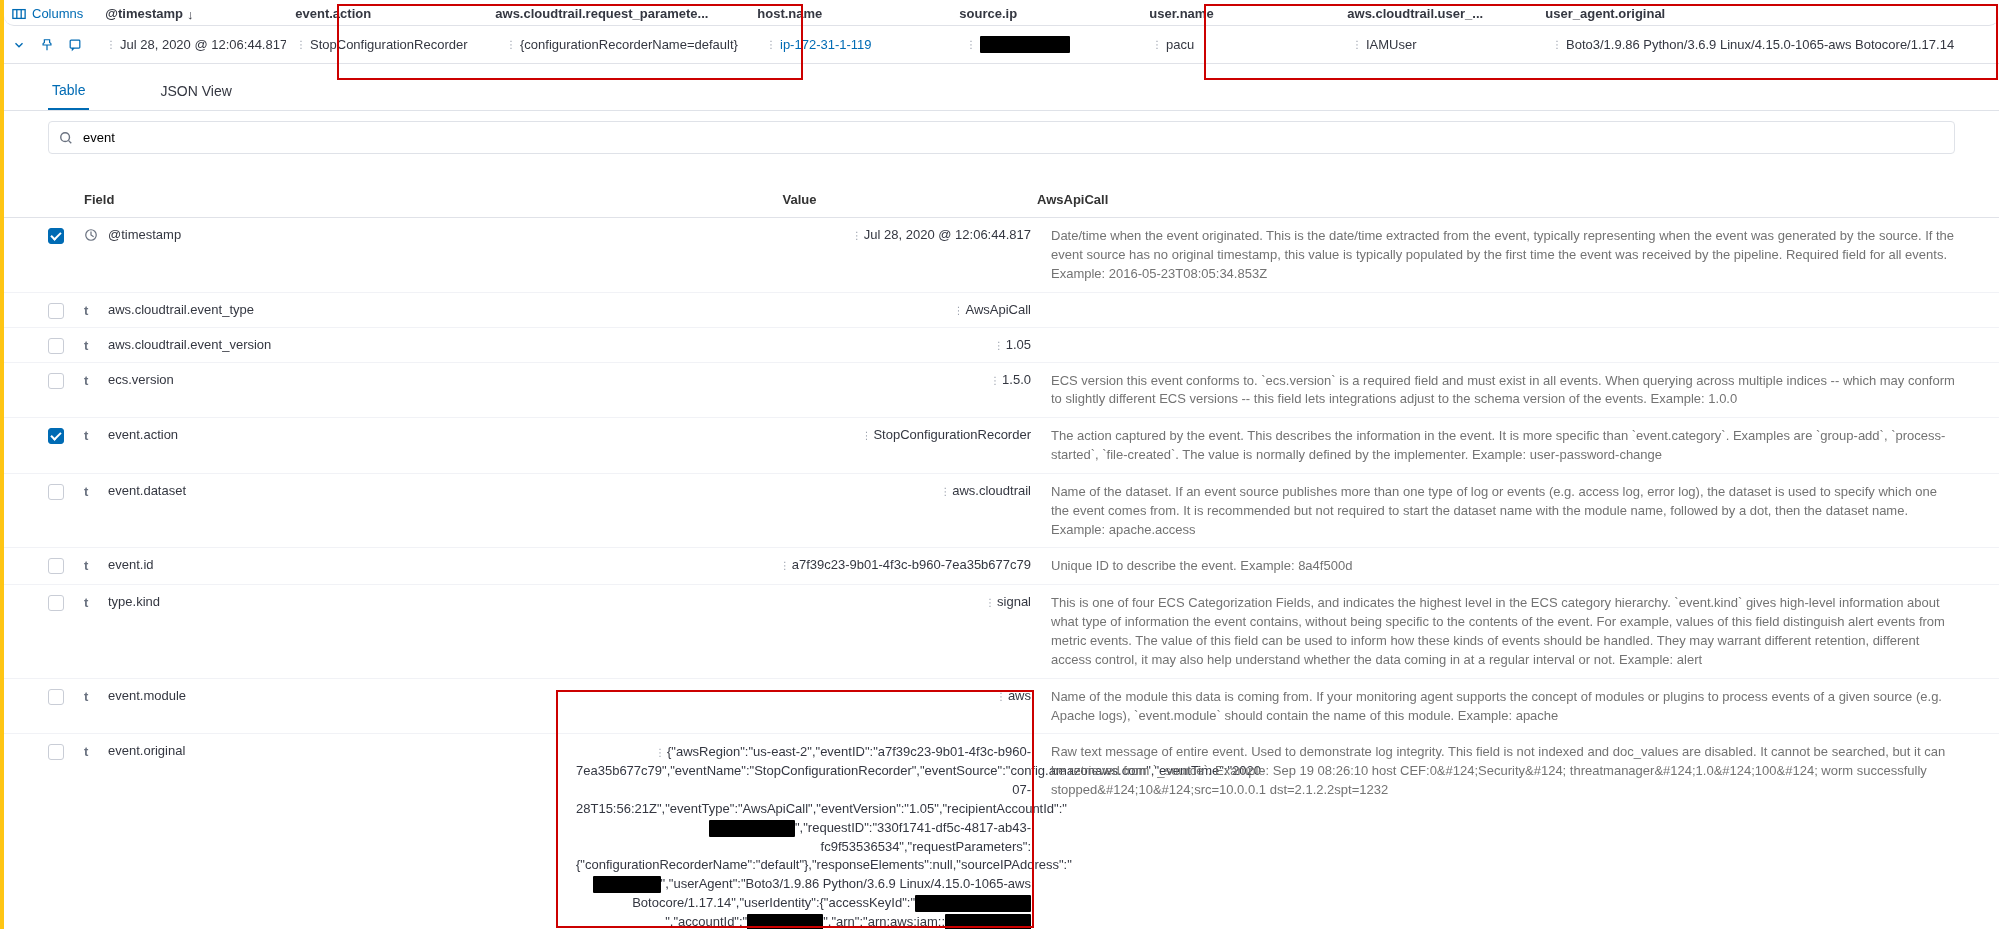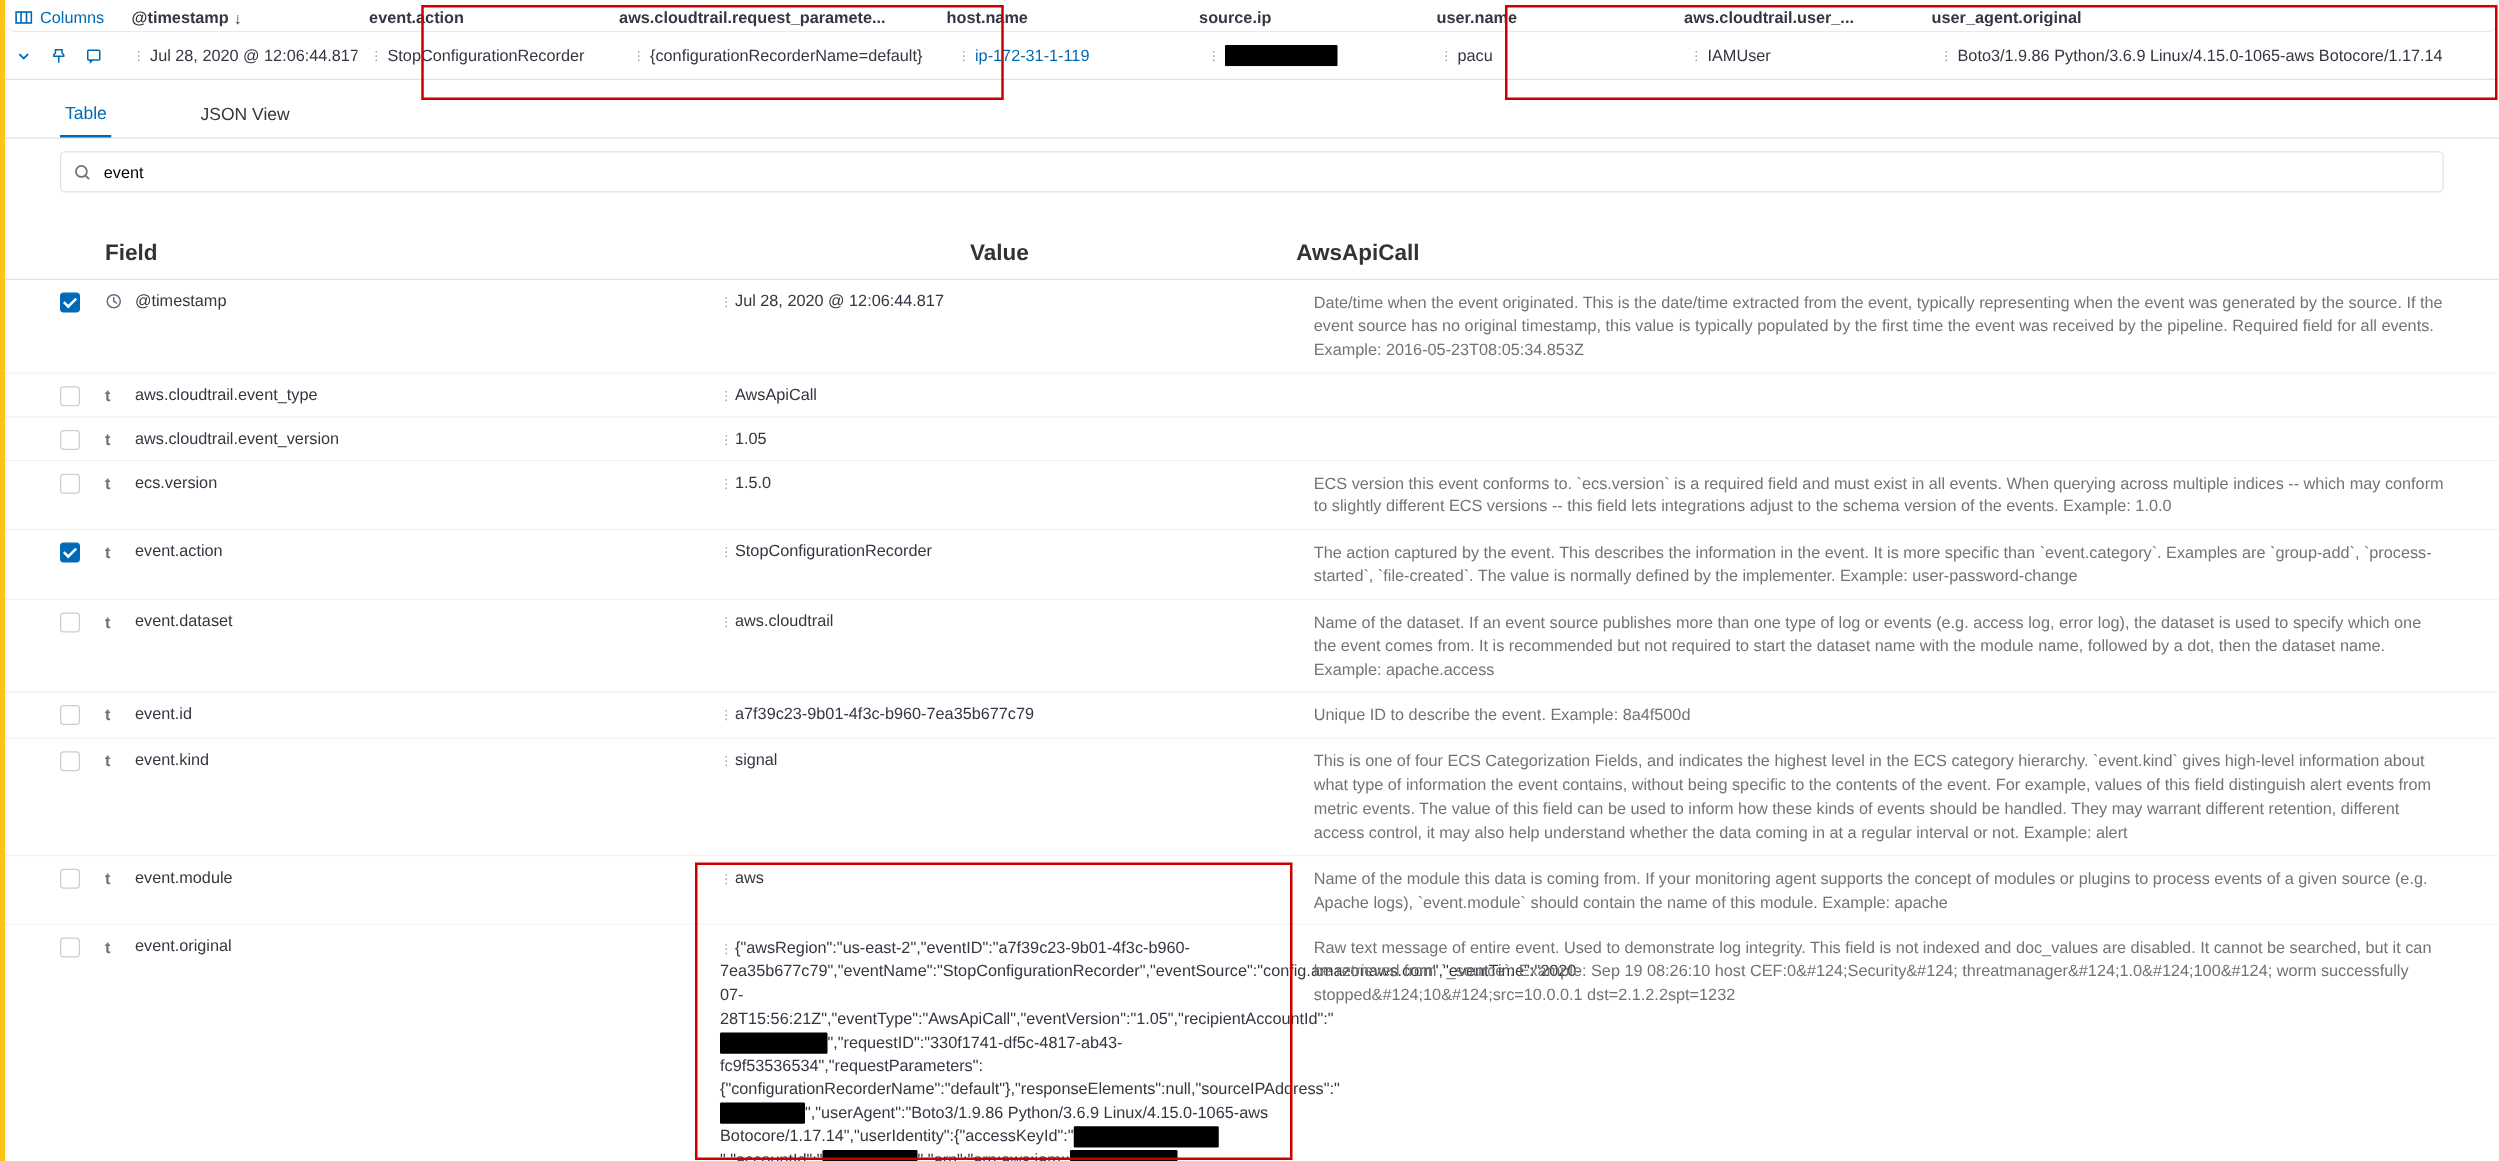--- a/index.html
+++ b/index.html
@@ -35,31 +35,31 @@
 .cell.ua { width: 530px; }
 .host-link { color: #006bb4; text-decoration: none; }
 .redacted { background: #000; display: inline-block; height: 17px; border-radius: 1px; }
 .grip { color: #9aa0ac; font-size: 10px; margin-right: 4px; }
 .tabs { display: flex; padding: 0 44px; border-bottom: 1px solid #dfe2e8; margin-top: 6px; gap: 39px; }
 .tab { padding: 12px 4px 10px 4px; margin-right: 28px; font-size: 14px; color: #343741; border: none; background: none; cursor: pointer; }
 .tab.active { color: #006bb4; border-bottom: 2px solid #006bb4; }
 .search { display: flex; align-items: center; margin: 10px 44px 24px 44px; border: 1px solid #dfe2e8; border-radius: 4px; padding: 8px 10px; }
 .search svg { width: 14px; height: 14px; margin-right: 10px; color: #6a7280; }
 .search input { border: none; outline: none; font-size: 13px; flex: 1; }
-.details-header { display: flex; padding: 14px 44px 10px 80px; border-bottom: 1px solid #e0e2e8; font-size: 18px; font-weight: 600; color: #333; }
+.details-header { display: flex; padding: 14px 44px 10px 80px; border-bottom: 1px solid #e0e2e8; font-size: 13px; font-weight: 600; color: #333; }
 .dh-field { width: 478px; }
 .dh-value { width: 475px; text-align: center; }
 .dh-desc { flex: 1; }
 .field-row { display: flex; align-items: flex-start; padding: 8px 44px 8px 44px; border-bottom: 1px solid #f1f2f6; font-size: 13px; }
 .checkbox { width: 16px; height: 16px; border: 1px solid #c9cdd6; border-radius: 3px; flex-shrink: 0; margin-right: 20px; margin-top: 2px; cursor: pointer; }
 .checkbox.checked { background: #006bb4; border-color: #006bb4; position: relative; }
 .checkbox.checked::after { content: ""; position: absolute; left: 4px; top: 1px; width: 4px; height: 8px; border: solid #fff; border-width: 0 2px 2px 0; transform: rotate(45deg); }
 .type-icon { width: 14px; flex-shrink: 0; margin-right: 10px; margin-top: 2px; color: #6a7280; }
 .field-name { width: 468px; flex-shrink: 0; padding-top: 1px; }
-.field-value { width: 475px; flex-shrink: 0; padding-top: 1px; padding-right: 20px; }
+.field-value { width: 475px; flex-shrink: 0; padding-top: 1px; padding-right: 20px; text-align: right; }
 .field-value .grip { margin-right: 2px; }
 .field-desc { flex: 1; color: #737373; line-height: 1.45; padding-top: 1px; }
 .event-original { line-height: 1.45; }
 .sort-arrow { display: inline-block; transform: translateY(1px); }
 </style>
 </head>
 <body>
 
 <div class="header-row">
   <button class="columns-btn">
@@ -203,21 +203,21 @@
     <div class="field-row">
       <div class="checkbox"></div>
       <div class="type-icon"><b>t</b></div>
       <div class="field-name">event.id</div>
       <div class="field-value"><span class="grip">⋮</span><span>a7f39c23-9b01-4f3c-b960-7ea35b677c79</span></div>
       <div class="field-desc">Unique ID to describe the event. Example: 8a4f500d</div>
     </div>
     <div class="field-row">
       <div class="checkbox"></div>
       <div class="type-icon"><b>t</b></div>
-      <div class="field-name">event.kind</div>
+      <div class="field-name">type.kind</div>
       <div class="field-value"><span class="grip">⋮</span><span>signal</span></div>
       <div class="field-desc">This is one of four ECS Categorization Fields, and indicates the highest level in the ECS category hierarchy. `event.kind` gives high-level information about what type of information the event contains, without being specific to the contents of the event. For example, values of this field distinguish alert events from metric events. The value of this field can be used to inform how these kinds of events should be handled. They may warrant different retention, different access control, it may also help understand whether the data coming in at a regular interval or not. Example: alert</div>
     </div>
     <div class="field-row">
       <div class="checkbox"></div>
       <div class="type-icon"><b>t</b></div>
       <div class="field-name">event.module</div>
       <div class="field-value"><span class="grip">⋮</span><span>aws</span></div>
       <div class="field-desc">Name of the module this data is coming from. If your monitoring agent supports the concept of modules or plugins to process events of a given source (e.g. Apache logs), `event.module` should contain the name of this module. Example: apache</div>
     </div>

